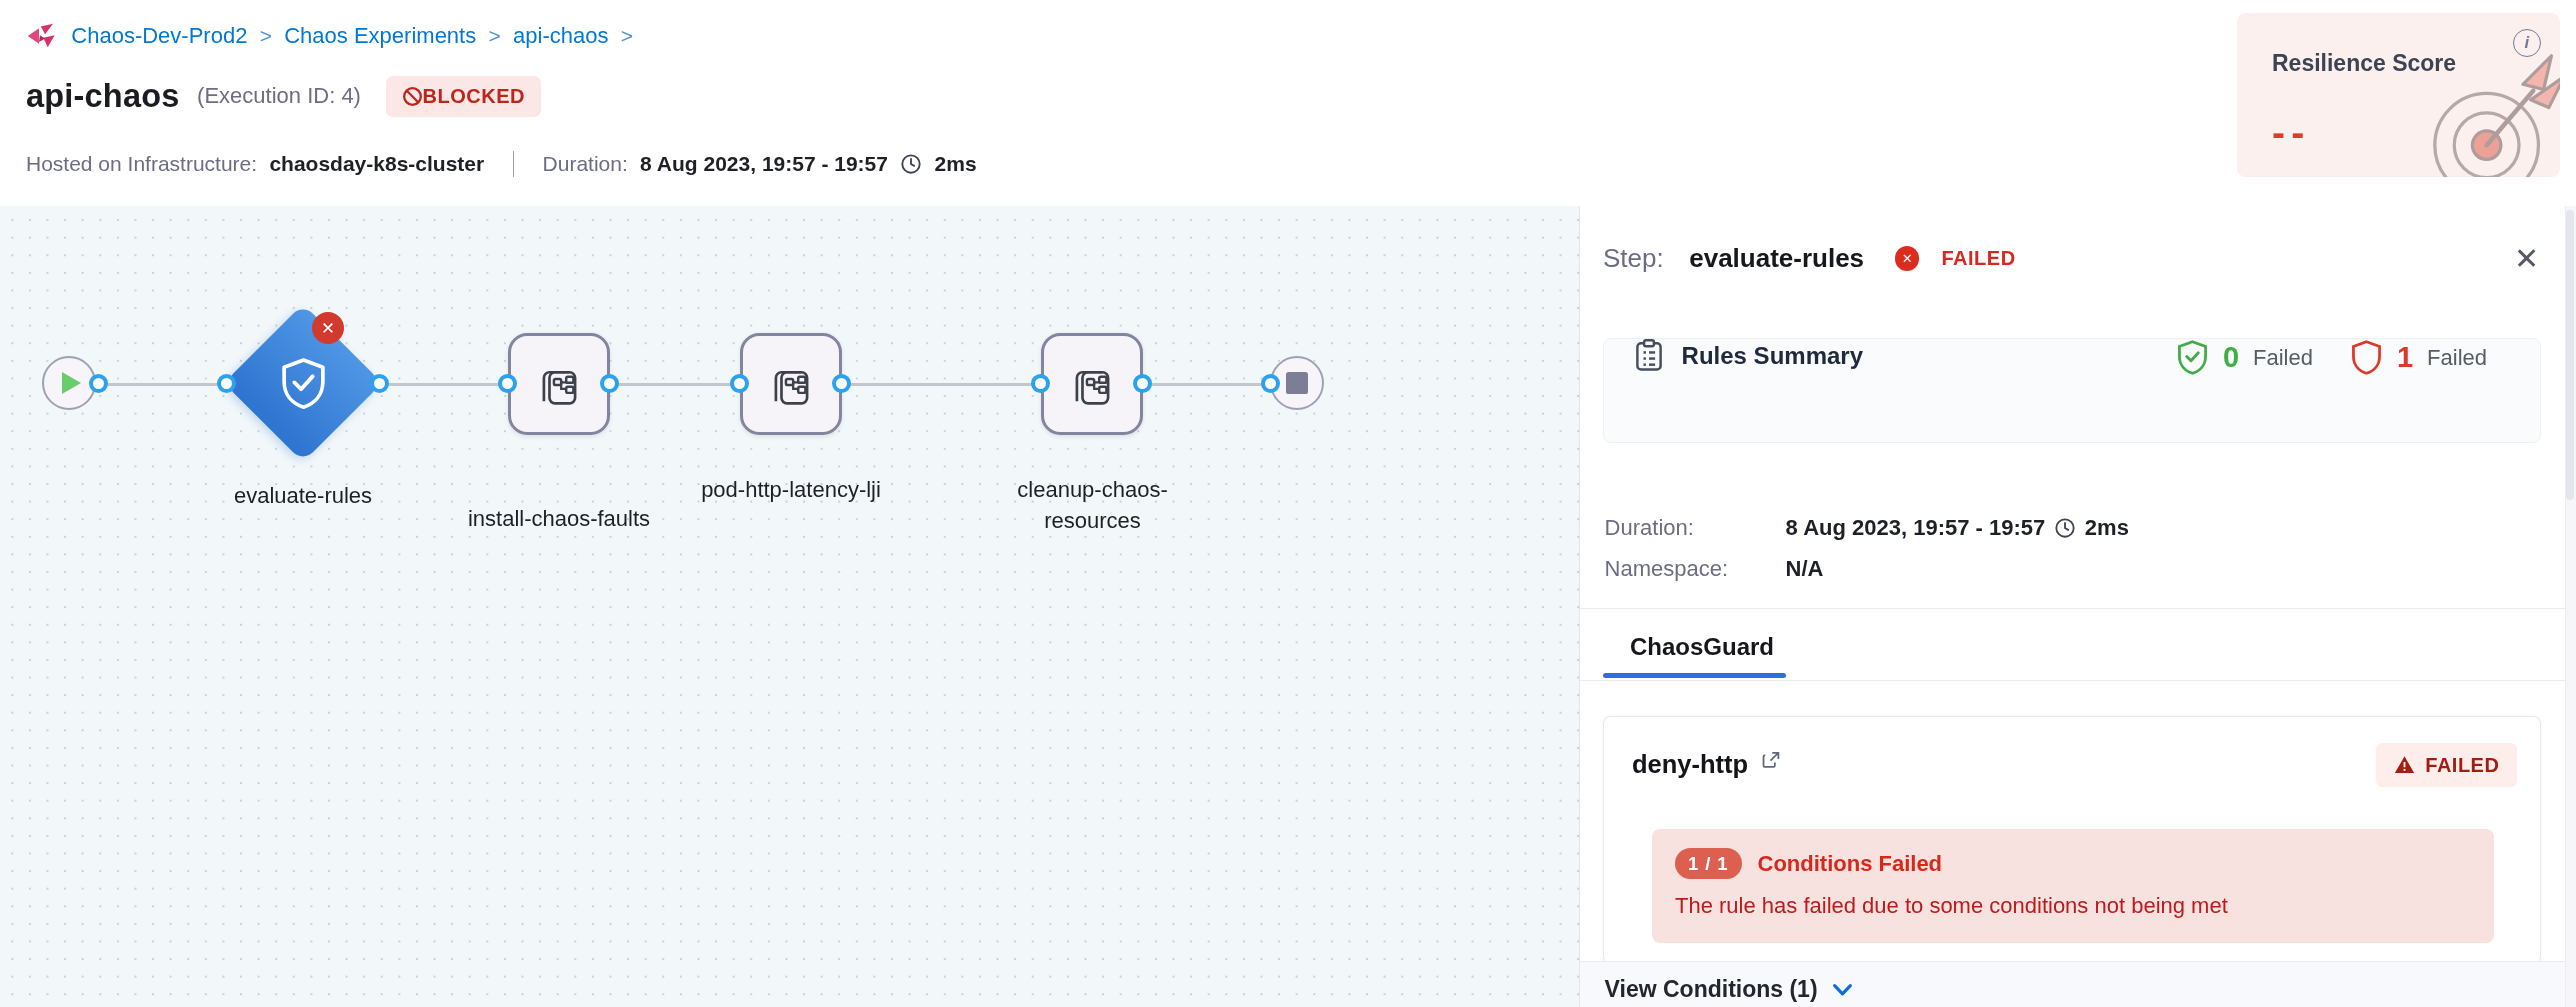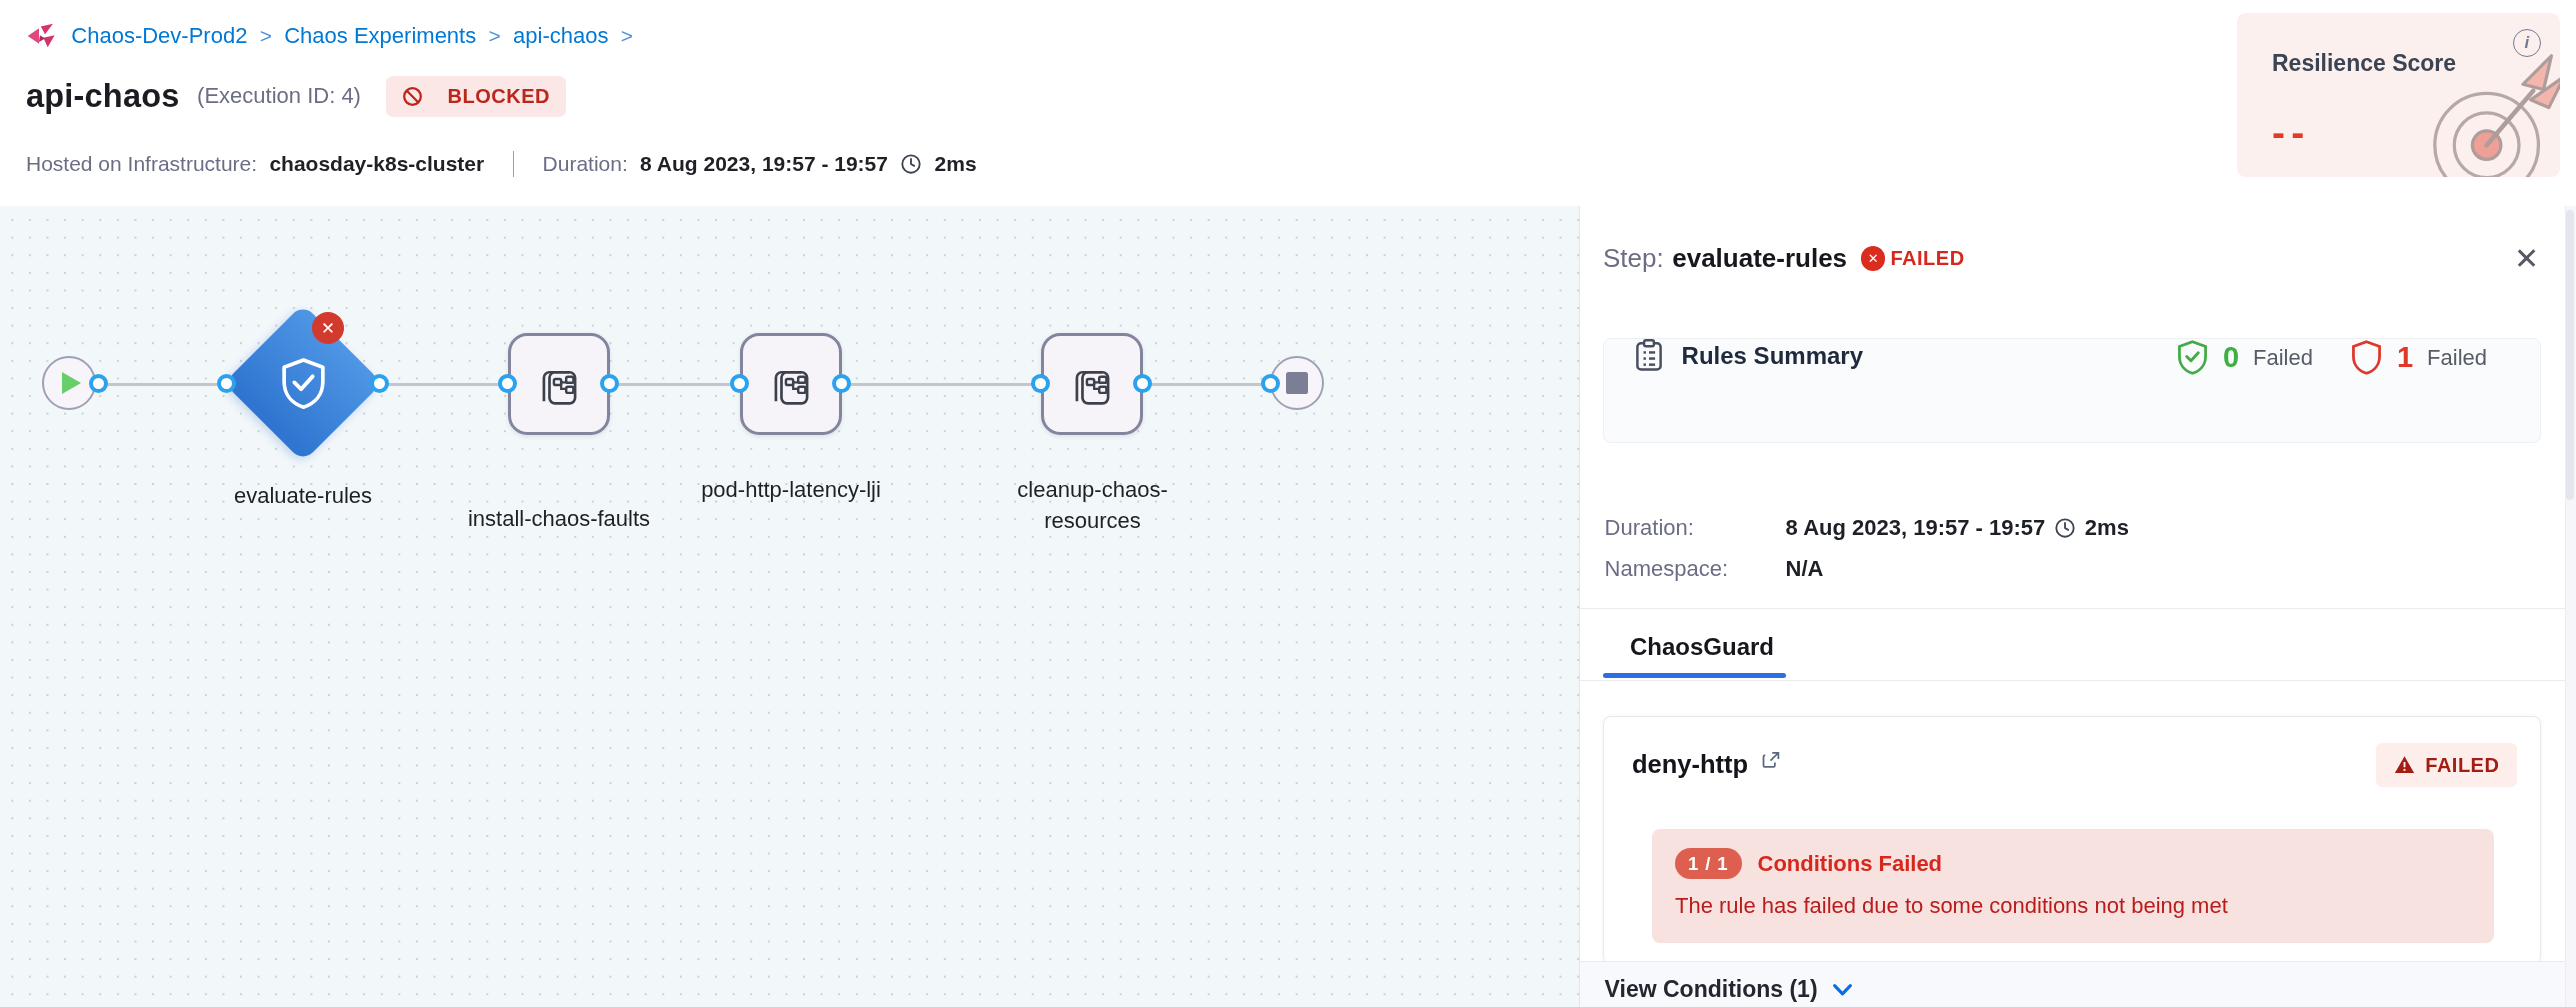--- a/index.html
+++ b/index.html
@@ -10,21 +10,21 @@
   
   .top-header { position:absolute; left:0; top:2px; width:2576px; height:206px; background:#ffffff; border-bottom:0.9px solid #e2e5ea; }
   .breadcrumb { position:absolute; left:26px; top:19.3px; display:flex; align-items:center; gap:12.3px; font-size:22px; }
   .breadcrumb a { color:#0278d5; text-decoration:none; cursor:pointer; }
   .crumb-sep { color:#4f92d8; font-size:21px; }
   .logo-icon { width:33px; height:30px; display:inline-block; }
 
   .title-row { position:absolute; left:26px; top:74px; display:flex; align-items:center; gap:17.6px; }
   .page-title { font-size:32.5px; font-weight:700; color:#1b1c22; letter-spacing:0.2px; }
   .exec-id { font-size:22px; color:#6b6d85; }
-  .status-pill { display:flex; align-items:center; gap:25px; background:#fbe7e5; border-radius:7px; padding:8.8px 16px; margin-left:7px; }
+  .status-pill { display:flex; align-items:center; gap:0; background:#fbe7e5; border-radius:7px; padding:8.8px 16px; margin-left:7px; }
   .status-pill .pill-text { color:#bb271c; font-size:20px; font-weight:800; letter-spacing:0.5px; }
 
   .meta-row { position:absolute; left:26px; top:149px; display:flex; align-items:center; gap:12.3px; font-size:21px; }
   .meta-label { color:#6b6d85; }
   .meta-value { color:#1f2127; font-weight:600; }
   .meta-strong { color:#1f2127; font-weight:700; }
   .meta-divider { width:1.8px; height:26px; background:#9a9ea9; margin:0 16px; }
   .clock-svg { width:22px; height:22px; }
 
   .resilience-card { position:absolute; left:2237px; top:11.4px; width:323px; height:164px; background:#fcf0ee; border-radius:8.8px; overflow:hidden; }
@@ -50,21 +50,21 @@
   .fail-badge { position:absolute; left:88px; top:8px; width:32px; height:32px; border-radius:50%; background:#d23a2e; display:flex; align-items:center; justify-content:center; color:#fff; font-size:16.7px; font-weight:800; }
 
   .step-node { position:absolute; width:102px; height:102px; border-radius:19.3px; background:#f6f4f8; border:3.1px solid #83859f; top:127px; display:flex; align-items:center; justify-content:center; box-shadow:0 1.8px 4.4px rgba(40,40,70,0.10); cursor:pointer; }
   .node-label { position:absolute; text-align:center; font-size:22px; line-height:31px; color:#1d2026; }
 
   
   .panel { position:absolute; left:1579px; top:206px; width:997px; height:801px; background:#ffffff; border-left:0.9px solid #e2e5ea; }
   .panel-scrollbar { position:absolute; right:0; top:0; width:11.4px; height:801px; background:#f6f6fa; border-left:0.9px solid #ececf2; cursor:pointer; }
   .panel-scroll-thumb { position:absolute; right:1.8px; top:3.5px; width:8px; height:290px; background:#e4e6ee; border-radius:4.4px; }
 
-  .step-header { position:absolute; left:23px; top:37px; display:flex; align-items:center; gap:5px; }
+  .step-header { position:absolute; left:23px; top:37px; display:flex; align-items:center; gap:22px; }
   .step-label { font-size:26px; color:#6b6d85; }
   .step-name { font-size:26px; font-weight:700; color:#17181e; margin-left:3.5px; }
   .x-badge { width:24.6px; height:24.6px; border-radius:50%; background:#da2d20; color:#fff; display:flex; align-items:center; justify-content:center; font-size:13px; font-weight:800; margin-left:8.8px; }
   .step-status { font-size:20px; font-weight:800; color:#d6281c; letter-spacing:0.5px; }
   .close-btn { position:absolute; left:927px; top:33px; width:39px; height:39px; display:flex; align-items:center; justify-content:center; font-size:30px; color:#545963; cursor:pointer; }
 
   .rules-card { position:absolute; left:23px; top:132px; width:938px; height:105px; background:#fafbfd; border:0.9px solid #edeff3; border-radius:8px; display:flex; align-items:flex-start; justify-content:space-between; padding:0 53px 11px 30px; }
   .rules-left { display:flex; align-items:center; gap:17.6px; }
   .rules-title { font-size:24px; font-weight:650; color:#1f2a3c; }
   .rules-right { display:flex; align-items:center; gap:14px; }

